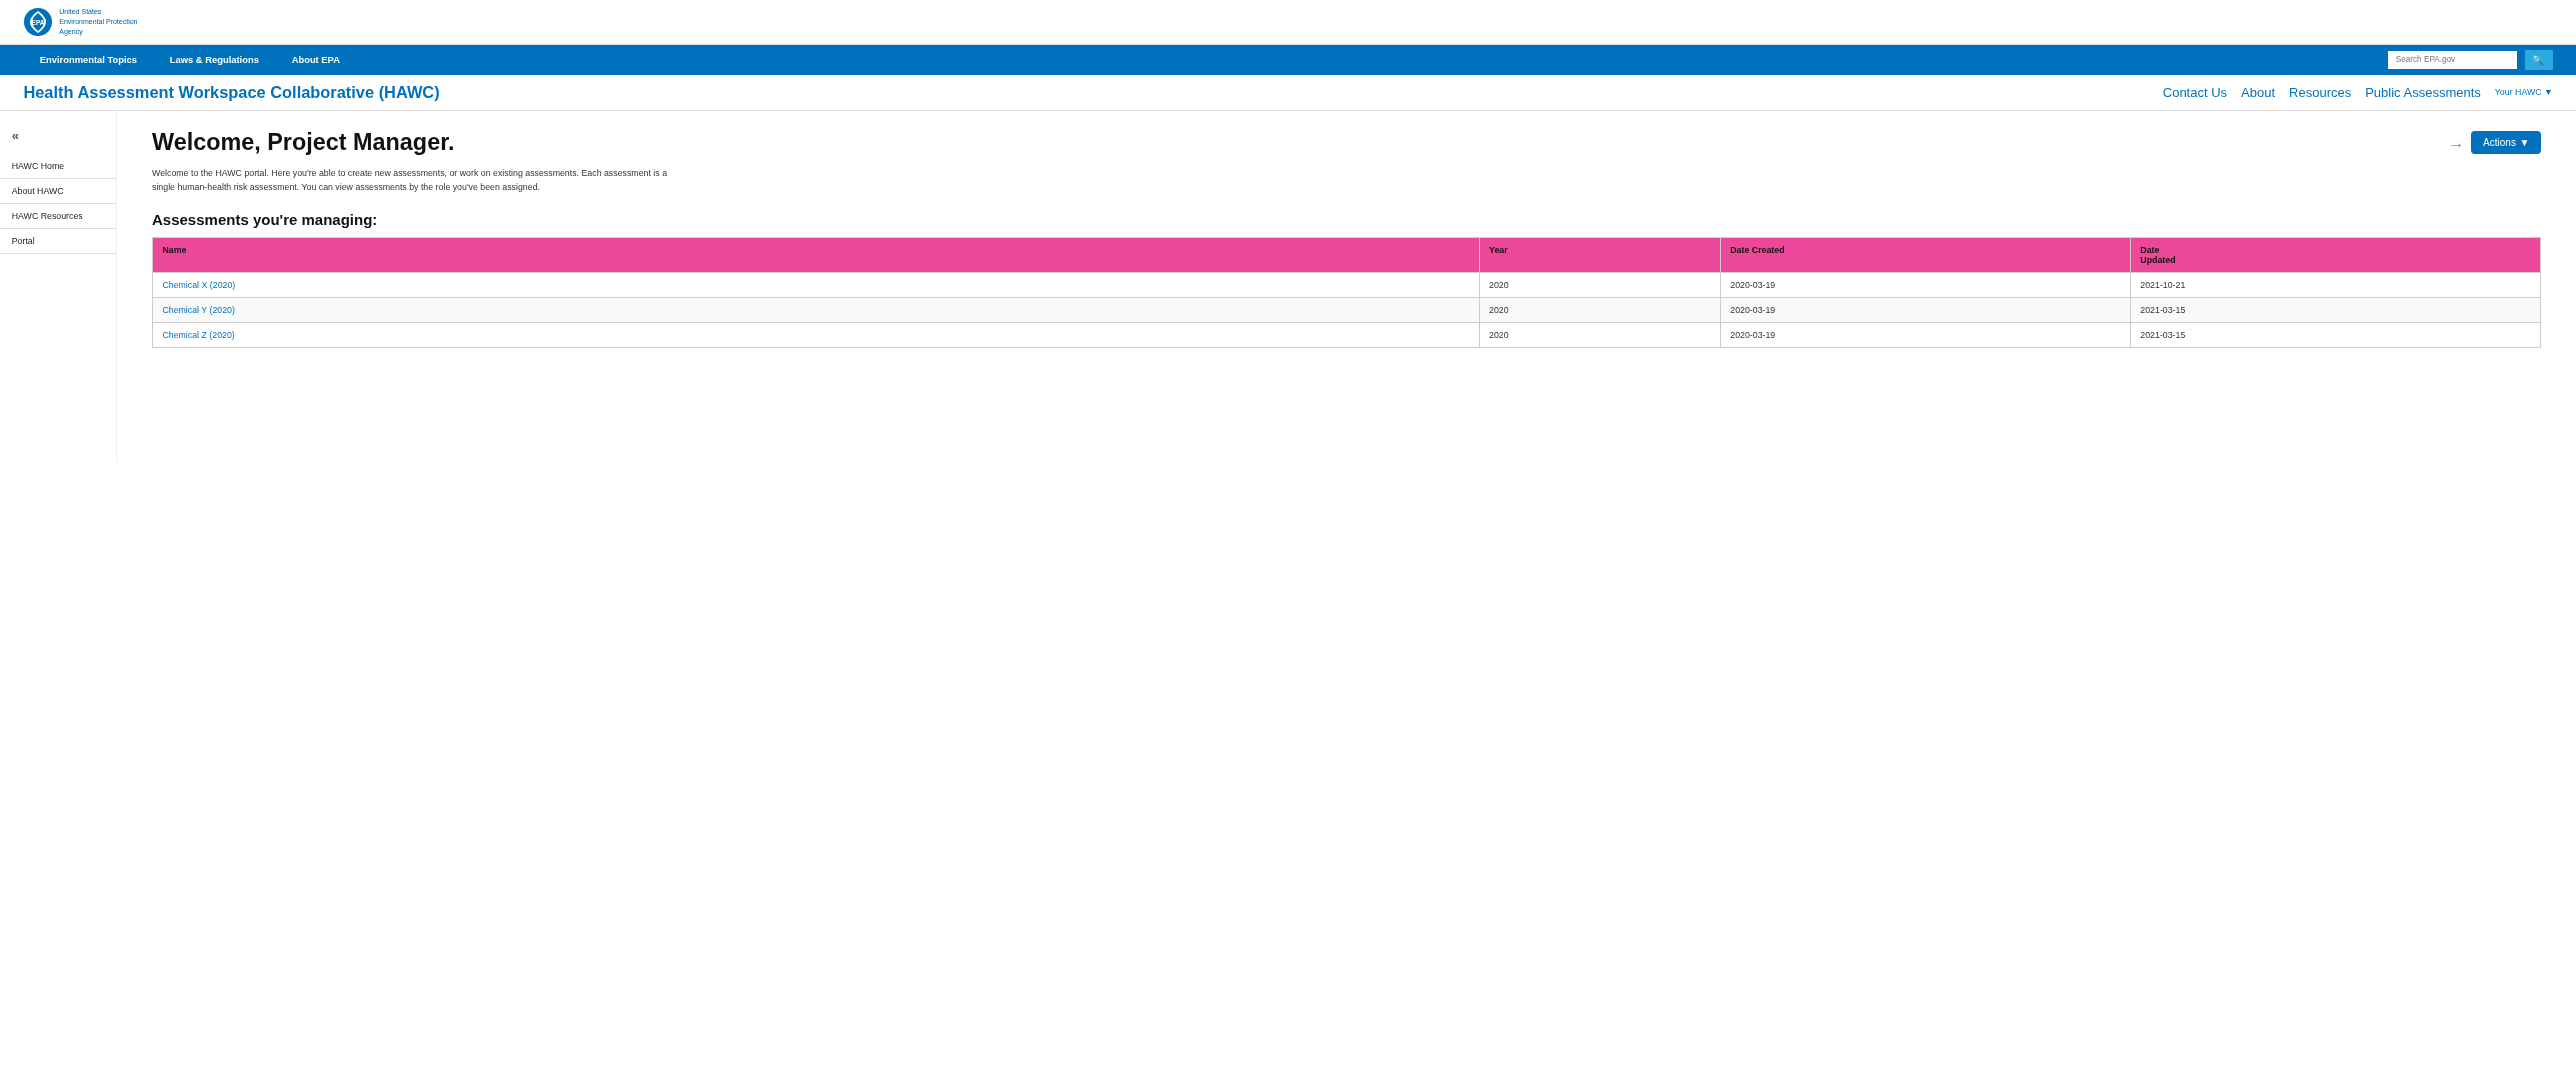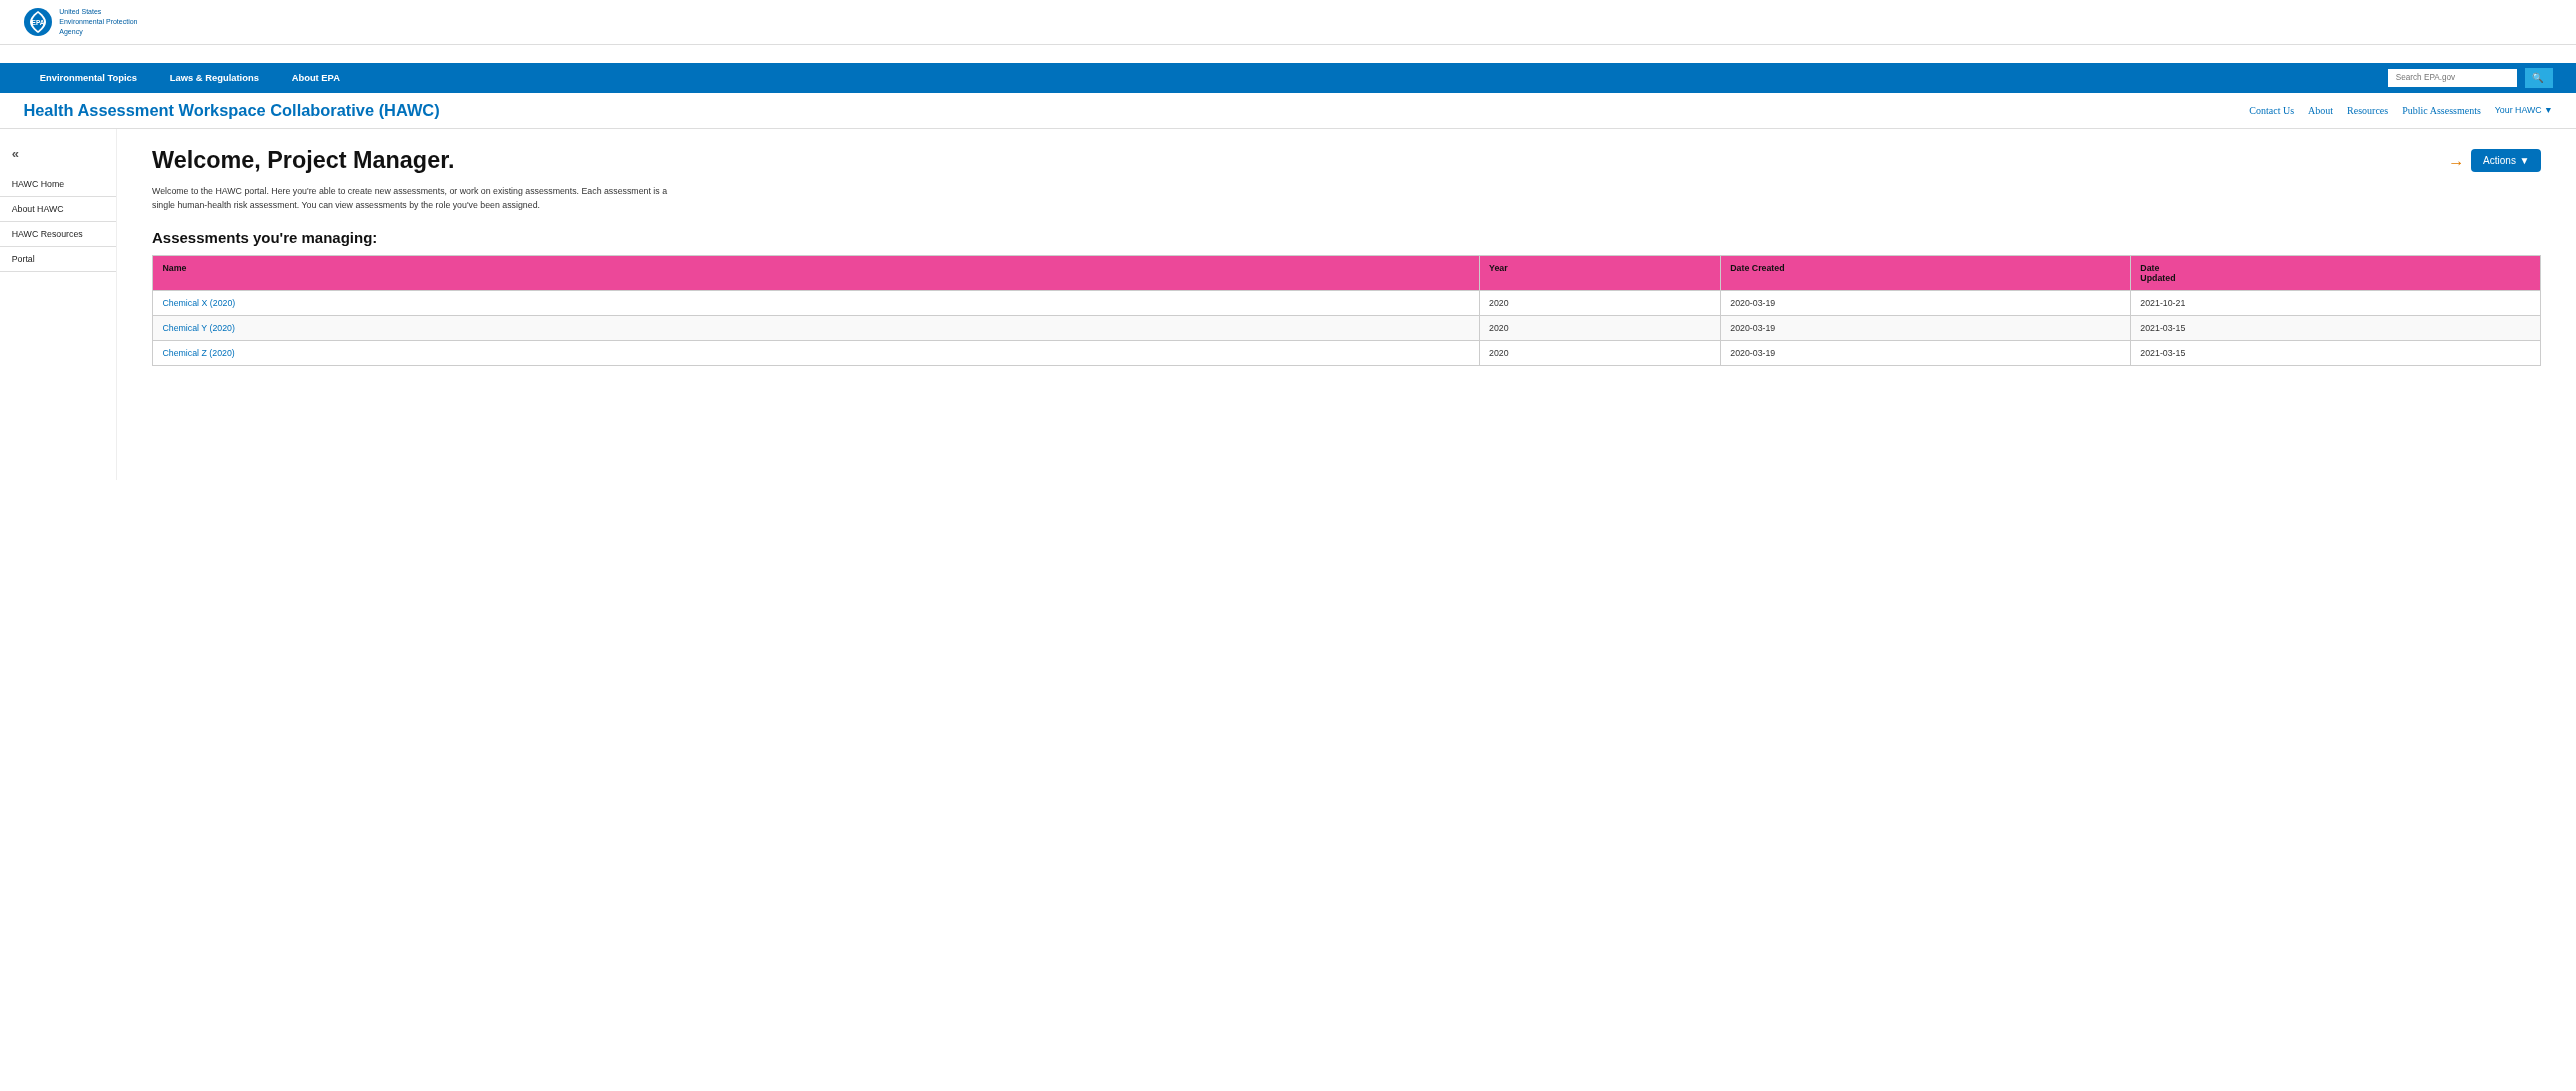--- a/index.html
+++ b/index.html
@@ -34,21 +34,20 @@
       display: block;
     }
 
     
     .nav-bar {
       background: #0071bc;
       padding: 0 23.4px;
       display: flex;
       align-items: center;
       justify-content: space-between;
-      margin-top: 18px;
     }
     .nav-links {
       display: flex;
       gap: 0;
     }
     .nav-link {
       color: #fff;
       text-decoration: none;
       padding: 9.4px 16.4px;
       font-size: 9.4px;
@@ -92,23 +91,22 @@
       color: #0071bc;
     }
     .hawc-nav {
       display: flex;
       align-items: center;
       gap: 14px;
     }
     .hawc-nav a {
       color: #0071bc;
       text-decoration: none;
-      font-size: 10px;
-      cursor: pointer;
-      font-family: Liberation Serif, serif;
+      font-size: 13px;
+      cursor: pointer;
     }
     .your-hawc-btn {
       color: #0071bc;
       font-size: 8.8px;
       cursor: pointer;
       display: flex;
       align-items: center;
       gap: 2.3px;
     }
 

